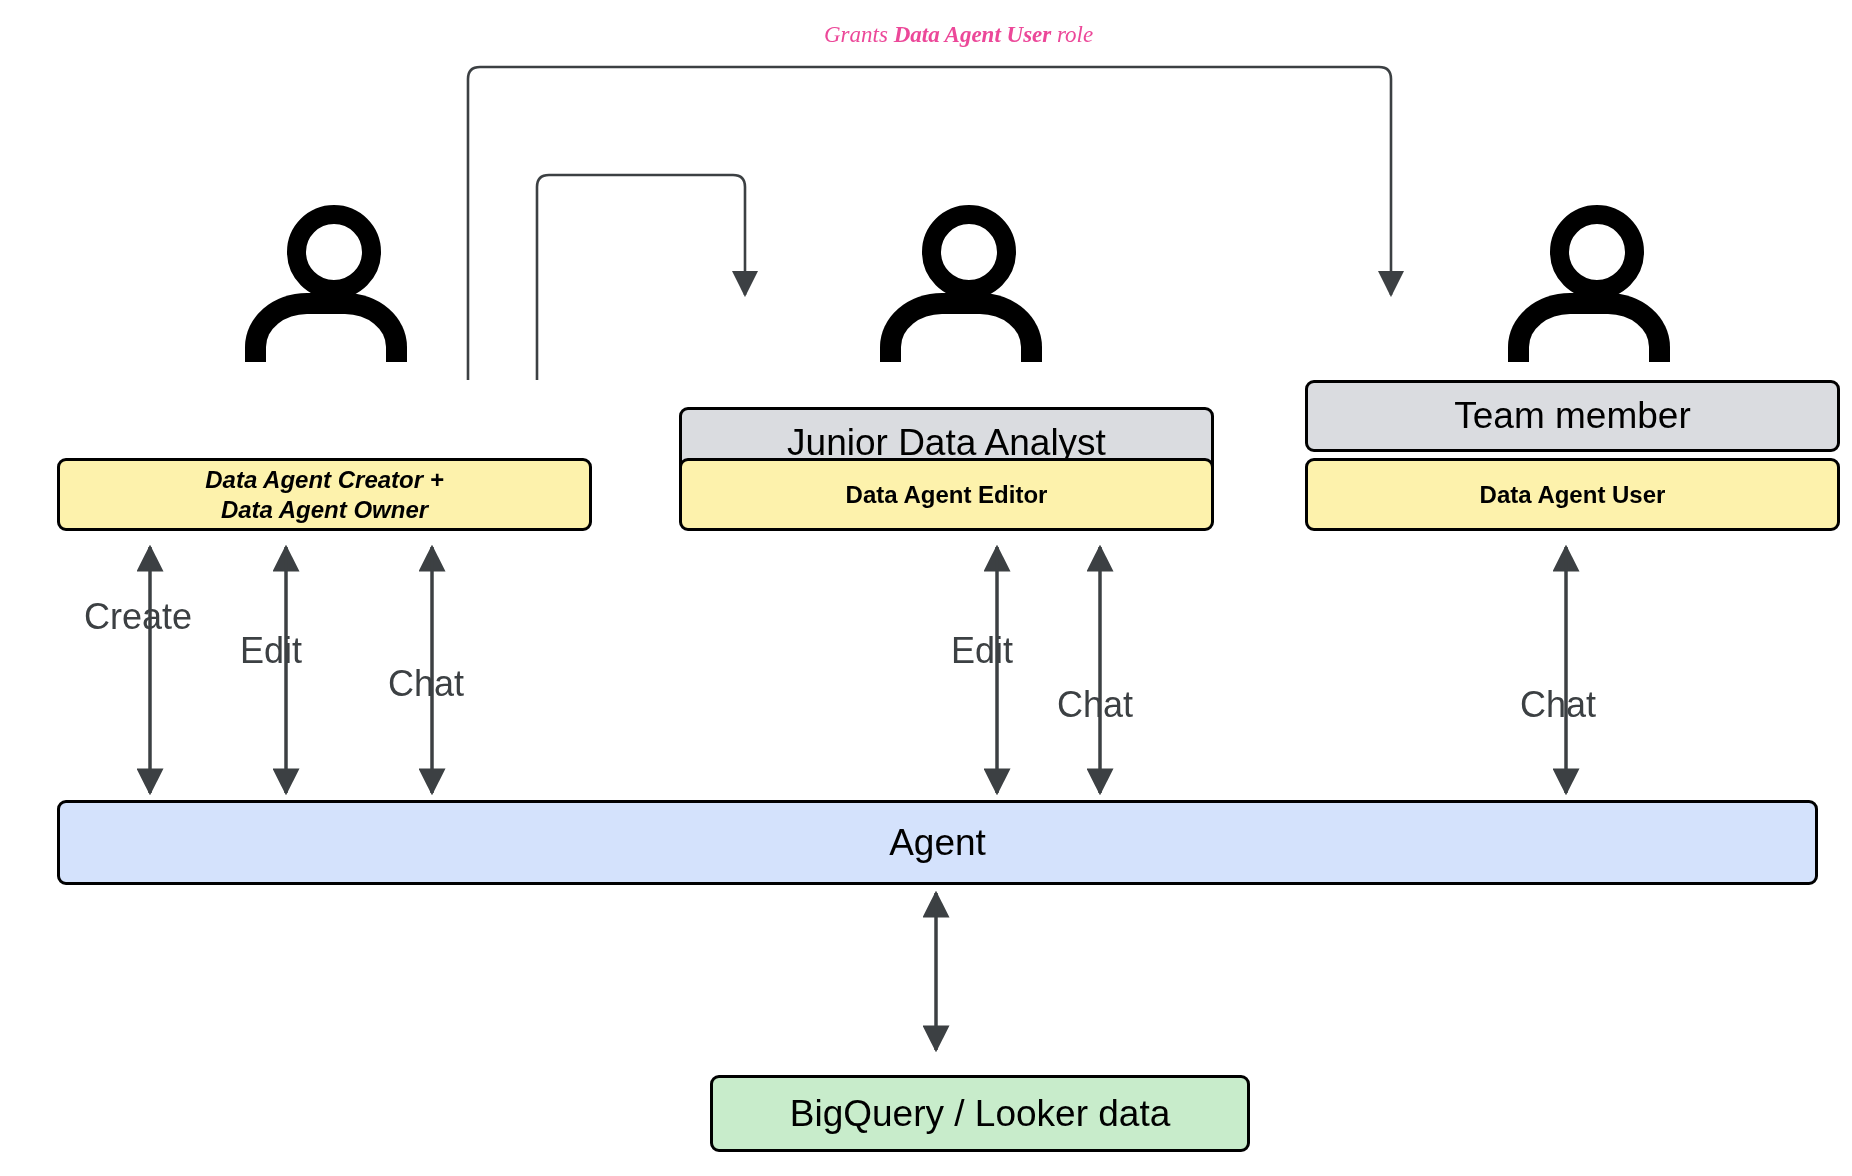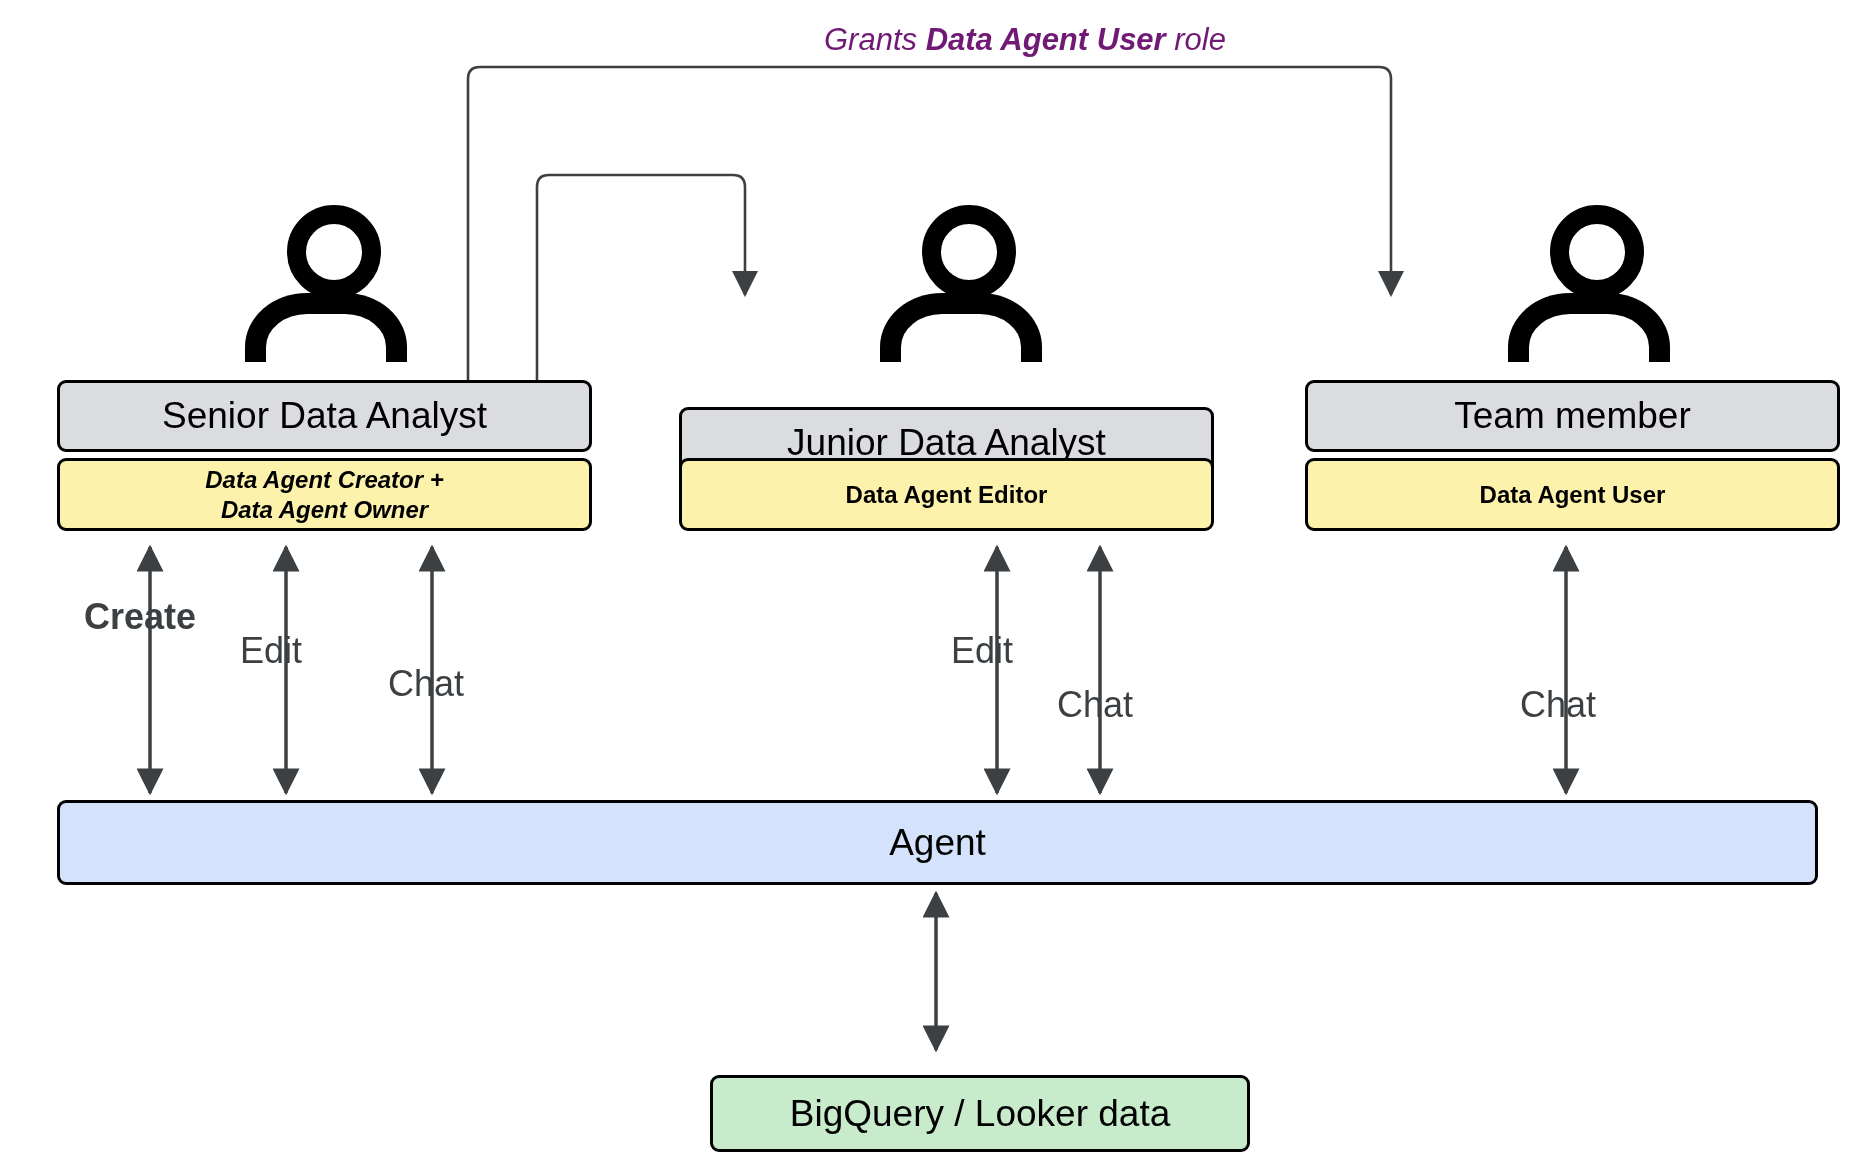--- a/index.html
+++ b/index.html
@@ -90,24 +90,25 @@
 
   
   .edge-label {
     position: absolute;
     color: #3c4043;
     font-size: 36px;
     white-space: nowrap;
   }
   .grant-label {
     position: absolute;
-    color: #701a75;
-    font-size: 31px;
+    color: #ec4899;
+    font-size: 23px;
     font-style: italic;
     white-space: nowrap;
+    font-family: Liberation Serif, serif;
   }
   .grant-label b {
     font-weight: bold;
     font-style: italic;
   }
 </style>
 </head>
 <body>
 
 <div id="canvas">
@@ -161,23 +162,20 @@
   <div class="person" style="left:880px; top:205px;">
     <div class="head"></div>
     <div class="body"></div>
   </div>
 
   <div class="person" style="left:1508px; top:205px;">
     <div class="head"></div>
     <div class="body"></div>
   </div>
 
-  <div class="nodebox role-head" style="left:57px; top:380px; width:535px; height:72px;">
-    <span>Senior Data Analyst</span>
-  </div>
   <div class="nodebox role-perm" style="left:57px; top:458px; width:535px; height:73px;font-style:italic;">
     <div>
       <div>Data Agent Creator +</div>
       <div>Data Agent Owner</div>
     </div>
   </div>
 
   <div class="nodebox role-head" style="left:679px; top:380px; width:535px; height:72px;margin-top:27px;">
     <span>Junior Data Analyst</span>
   </div>
@@ -185,21 +183,21 @@
     <span>Data Agent Editor</span>
   </div>
 
   <div class="nodebox role-head" style="left:1305px; top:380px; width:535px; height:72px;align-items:center;">
     <span>Team member</span>
   </div>
   <div class="nodebox role-perm" style="left:1305px; top:458px; width:535px; height:73px;">
     <span>Data Agent User</span>
   </div>
 
-  <div class="edge-label" style="left:84px; top:596px;font-weight:bold;">Create</div>
+  <div class="edge-label" style="left:84px; top:596px;">Create</div>
   <div class="edge-label" style="left:240px; top:630px;">Edit</div>
   <div class="edge-label" style="left:388px; top:663px;">Chat</div>
 
   <div class="edge-label" style="left:951px; top:630px;">Edit</div>
   <div class="edge-label" style="left:1057px; top:684px;">Chat</div>
 
   <div class="edge-label" style="left:1520px; top:684px;">Chat</div>
 
   <div class="nodebox agent-bar" style="left:57px; top:800px; width:1761px; height:85px;">
     <span>Agent</span>

